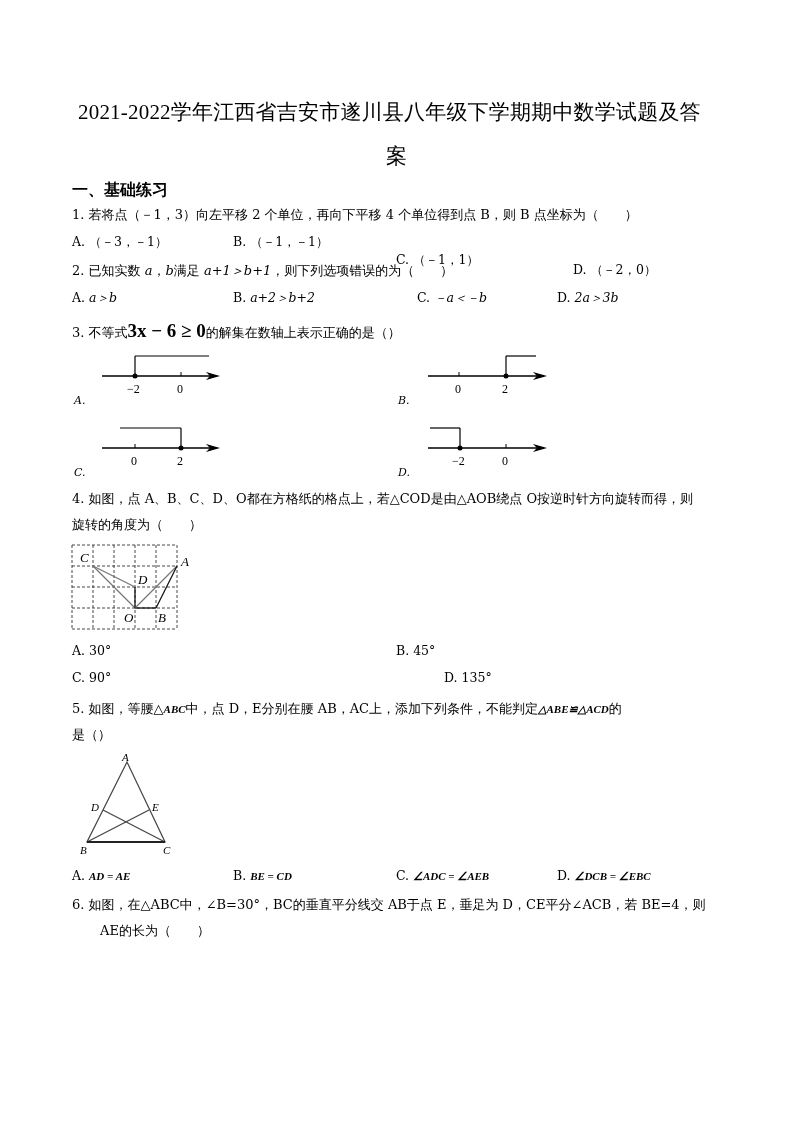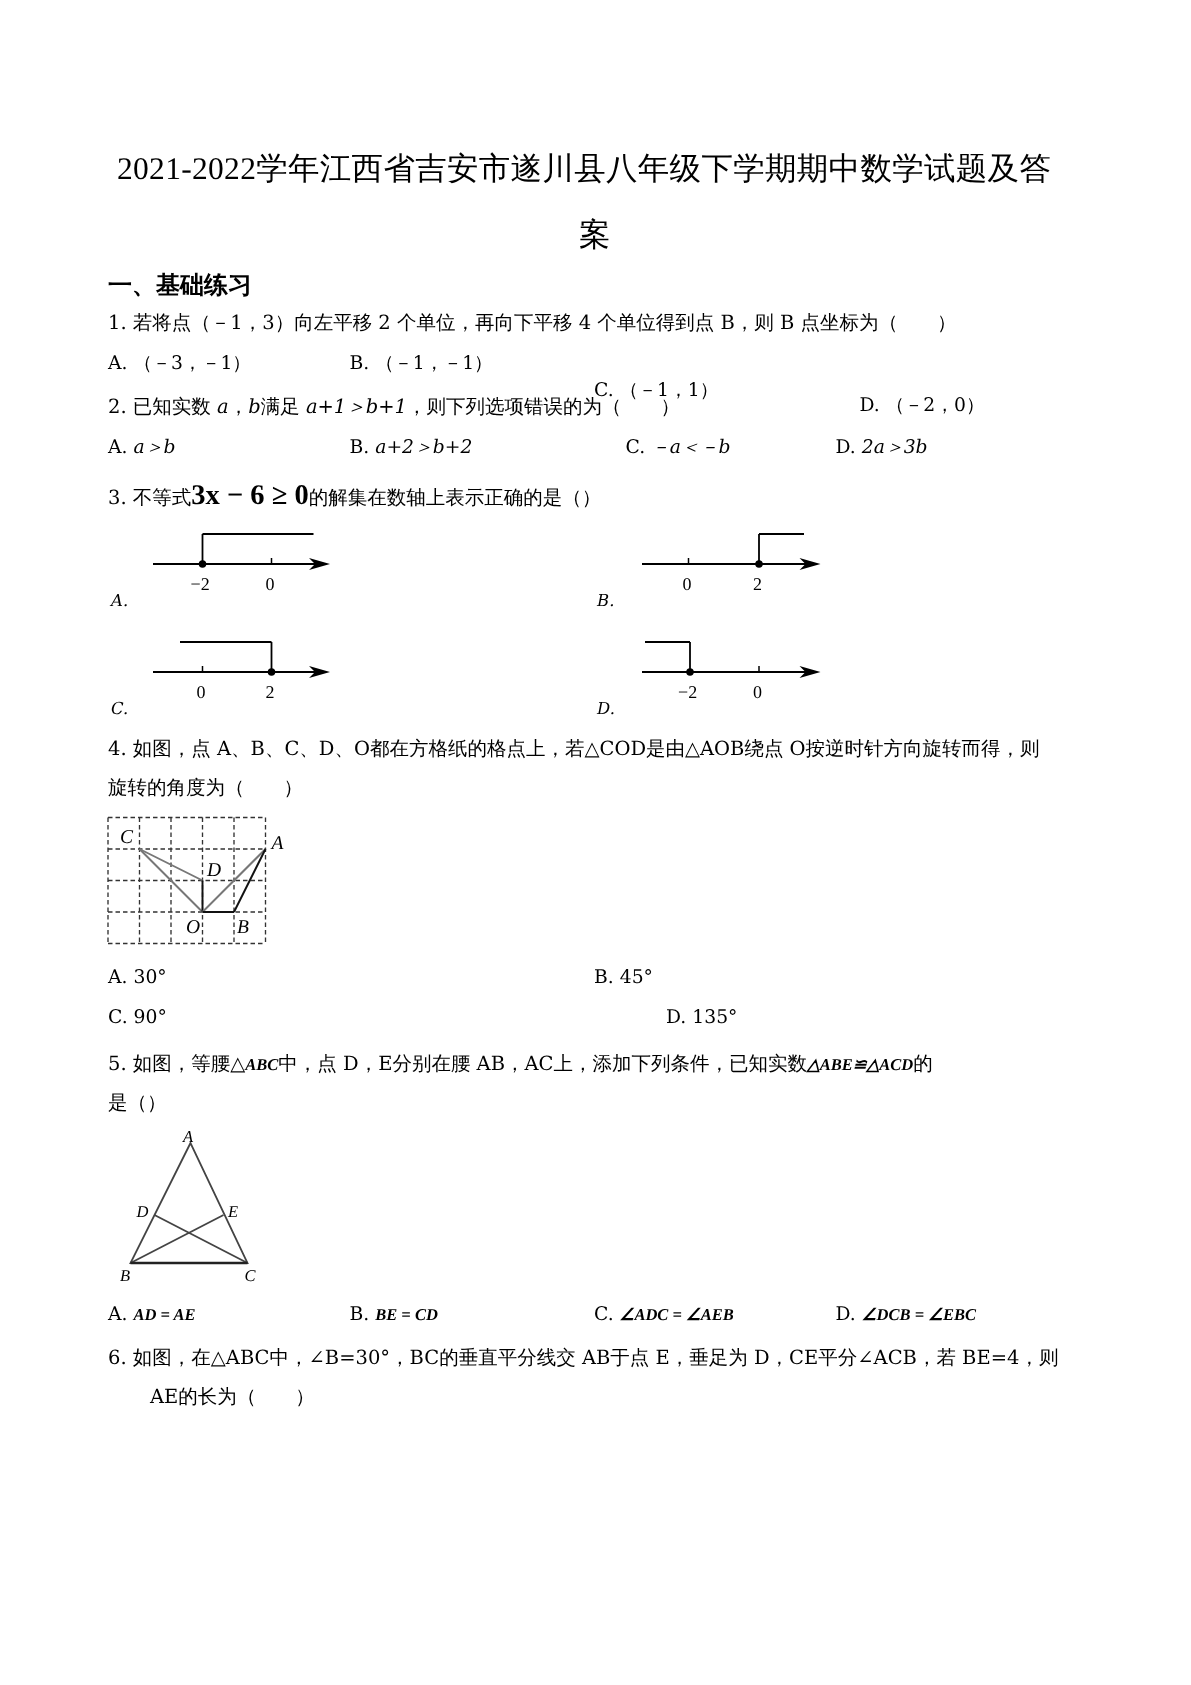--- a/index.html
+++ b/index.html
@@ -150,21 +150,21 @@
 
   <div class="abs opt" style="left:72px; top:643px;text-align:center;"><span>A.</span> <span>30°</span></div>
   <div class="abs opt" style="left:396px; top:643px;"><span>B.</span> <span>45°</span></div>
   <div class="abs opt" style="left:72px; top:670px;"><span>C.</span> <span>90°</span></div>
   <div class="abs opt" style="left:412px; top:670px;margin-left:32px;"><span>D.</span> <span>135°</span></div>
 </div>
 
 <div>
   <div class="abs q" style="left:72px; top:700px;">
     <span>5.</span>
-    <span>如图，等腰△</span><span class="bold-it">ABC</span><span>中，点 D，E分别在腰 AB，AC上，添加下列条件，已知实数</span><span class="bold-it">△ABE≌△ACD</span><span>的</span>
+    <span>如图，等腰△</span><span class="bold-it">ABC</span><span>中，点 D，E分别在腰 AB，AC上，添加下列条件，不能判定</span><span class="bold-it">△ABE≌△ACD</span><span>的</span>
   </div>
   <div class="abs q" style="left:72px; top:726px;">是（）</div>
 
   <div class="abs" style="left:75px; top:752px;">
     <svg width="105" height="105">
       <g stroke="#444" stroke-width="1.2" fill="none">
         <polygon points="52,10 12,90 90,90"></polygon>
         <line x1="28" y1="58" x2="90" y2="90"></line>
         <line x1="74" y1="58" x2="12" y2="90"></line>
       </g>

